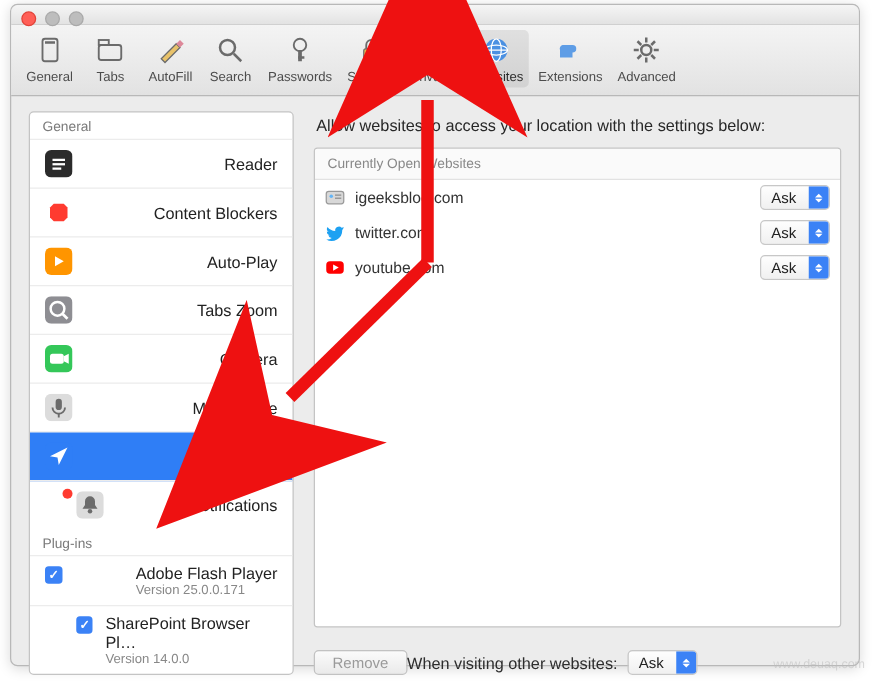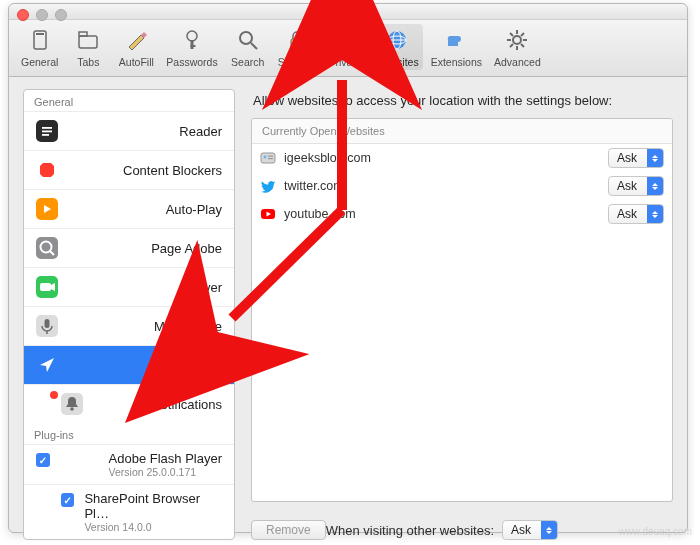--- a/index.html
+++ b/index.html
@@ -100,35 +100,35 @@
           <svg width="24" height="24">
             <path d="M5 19 L17 7 L20 10 L8 22 Z" fill="#e8c26a" stroke="#6b6b6b"></path>
             <path d="M17 7 L20 4 L23 7 L20 10 Z" fill="#d89"></path>
           </svg>
         </div>
         <div class="tb-label">AutoFill</div>
       </div>
       <div class="tb-item">
         <div class="tb-icon">
           <svg width="24" height="24">
+            <circle cx="10" cy="10" r="6" fill="none" stroke="#6b6b6b" stroke-width="2"></circle>
+            <line x1="15" y1="15" x2="21" y2="21" stroke="#6b6b6b" stroke-width="2"></line>
+          </svg>
+        </div>
+        <div class="tb-label">Search</div>
+      </div>
+      <div class="tb-item">
+        <div class="tb-icon">
+          <svg width="24" height="24">
             <circle cx="12" cy="8" r="5" fill="none" stroke="#6b6b6b" stroke-width="1.5"></circle>
             <rect x="10.5" y="12" width="3" height="9" fill="#6b6b6b"></rect>
             <rect x="10.5" y="17" width="5" height="2" fill="#6b6b6b"></rect>
           </svg>
         </div>
         <div class="tb-label">Passwords</div>
-      </div>
-      <div class="tb-item">
-        <div class="tb-icon">
-          <svg width="24" height="24">
-            <circle cx="10" cy="10" r="6" fill="none" stroke="#6b6b6b" stroke-width="2"></circle>
-            <line x1="15" y1="15" x2="21" y2="21" stroke="#6b6b6b" stroke-width="2"></line>
-          </svg>
-        </div>
-        <div class="tb-label">Search</div>
       </div>
       <div class="tb-item">
         <div class="tb-icon">
           <svg width="24" height="24">
             <rect x="6" y="11" width="12" height="9" rx="1.5" fill="#e8b84a" stroke="#6b6b6b"></rect>
             <path d="M8 11 V8 a4 4 0 0 1 8 0 V11" fill="none" stroke="#6b6b6b" stroke-width="1.5"></path>
           </svg>
         </div>
         <div class="tb-label">Security</div>
       </div>
@@ -214,31 +214,31 @@
             <span class="sb-text">Auto-Play</span>
           </div>
           <div class="sb-item">
             <span class="sb-icon">
               <svg width="22" height="22">
                 <rect width="22" height="22" rx="5" fill="#8e8e93"></rect>
                 <circle cx="10" cy="10" r="5.5" fill="none" stroke="#ffffff" stroke-width="2"></circle>
                 <line x1="14" y1="14" x2="18" y2="18" stroke="#ffffff" stroke-width="2.2"></line>
               </svg>
             </span>
-            <span class="sb-text">Page Adobe</span>
+            <span class="sb-text">Tabs Zoom</span>
           </div>
           <div class="sb-item">
             <span class="sb-icon">
               <svg width="22" height="22">
                 <rect width="22" height="22" rx="5" fill="#34c759"></rect>
                 <rect x="4" y="7" width="11" height="8" rx="2" fill="#ffffff"></rect>
                 <path d="M15 9 L19 7 L19 15 L15 13 Z" fill="#ffffff"></path>
               </svg>
             </span>
-            <span class="sb-text">Player</span>
+            <span class="sb-text">Camera</span>
           </div>
           <div class="sb-item">
             <span class="sb-icon">
               <svg width="22" height="22">
                 <rect width="22" height="22" rx="5" fill="#dcdcdc"></rect>
                 <rect x="8.5" y="4" width="5" height="9" rx="2.5" fill="#6b6b6b"></rect>
                 <path d="M6 11 a5 5 0 0 0 10 0" fill="none" stroke="#6b6b6b" stroke-width="1.5"></path>
                 <line x1="11" y1="16" x2="11" y2="19" stroke="#6b6b6b" stroke-width="1.5"></line>
               </svg>
             </span>

